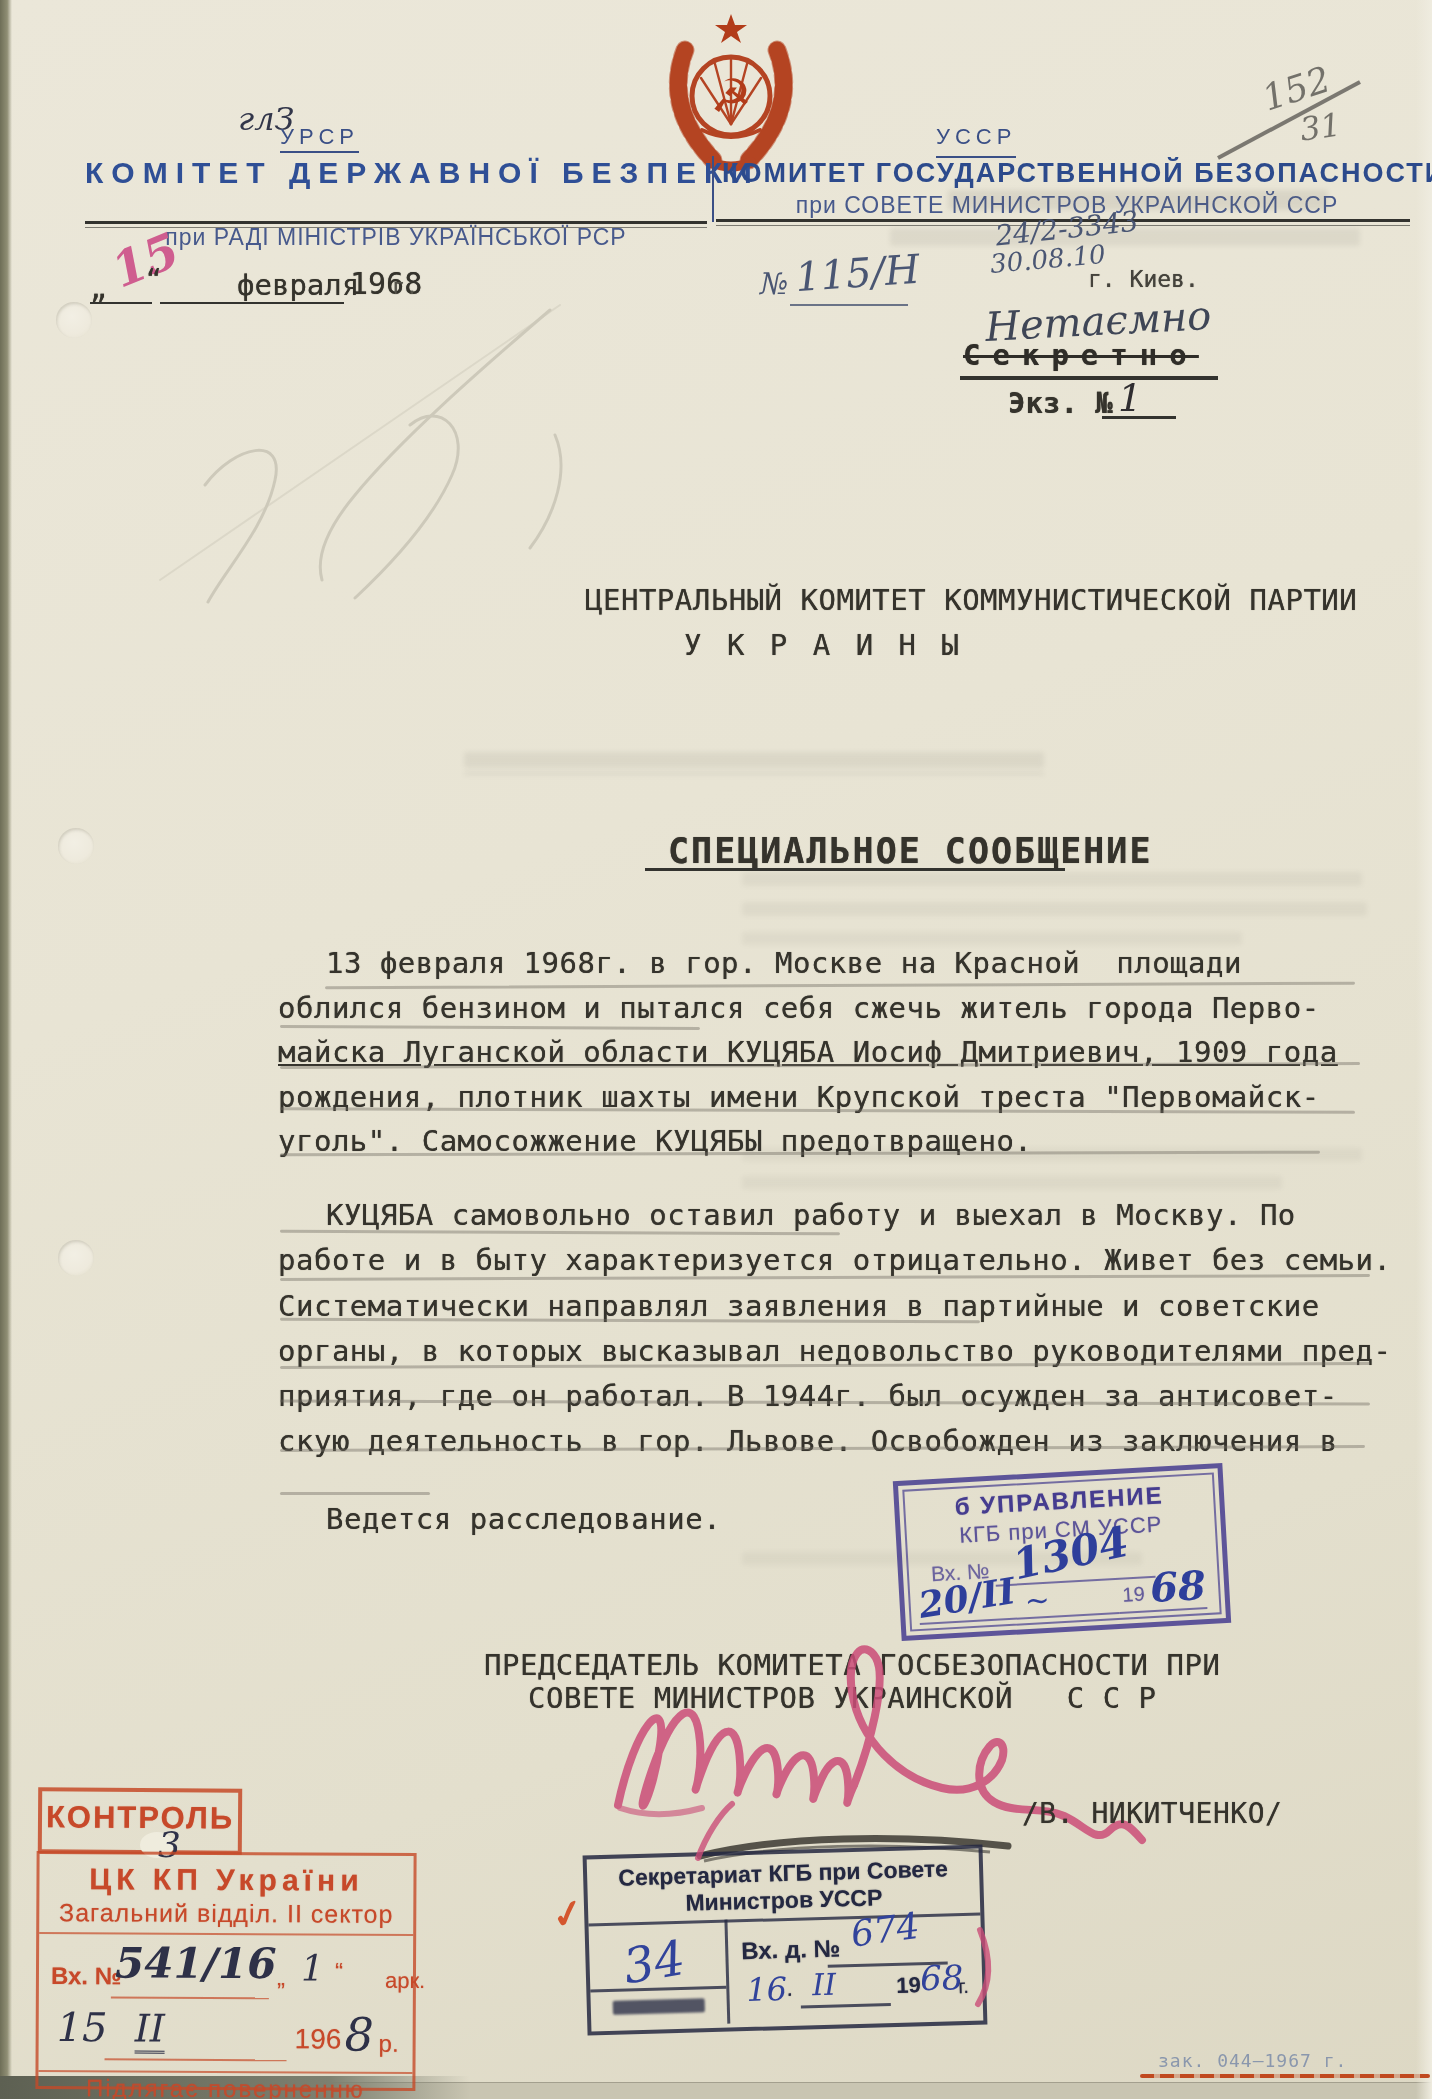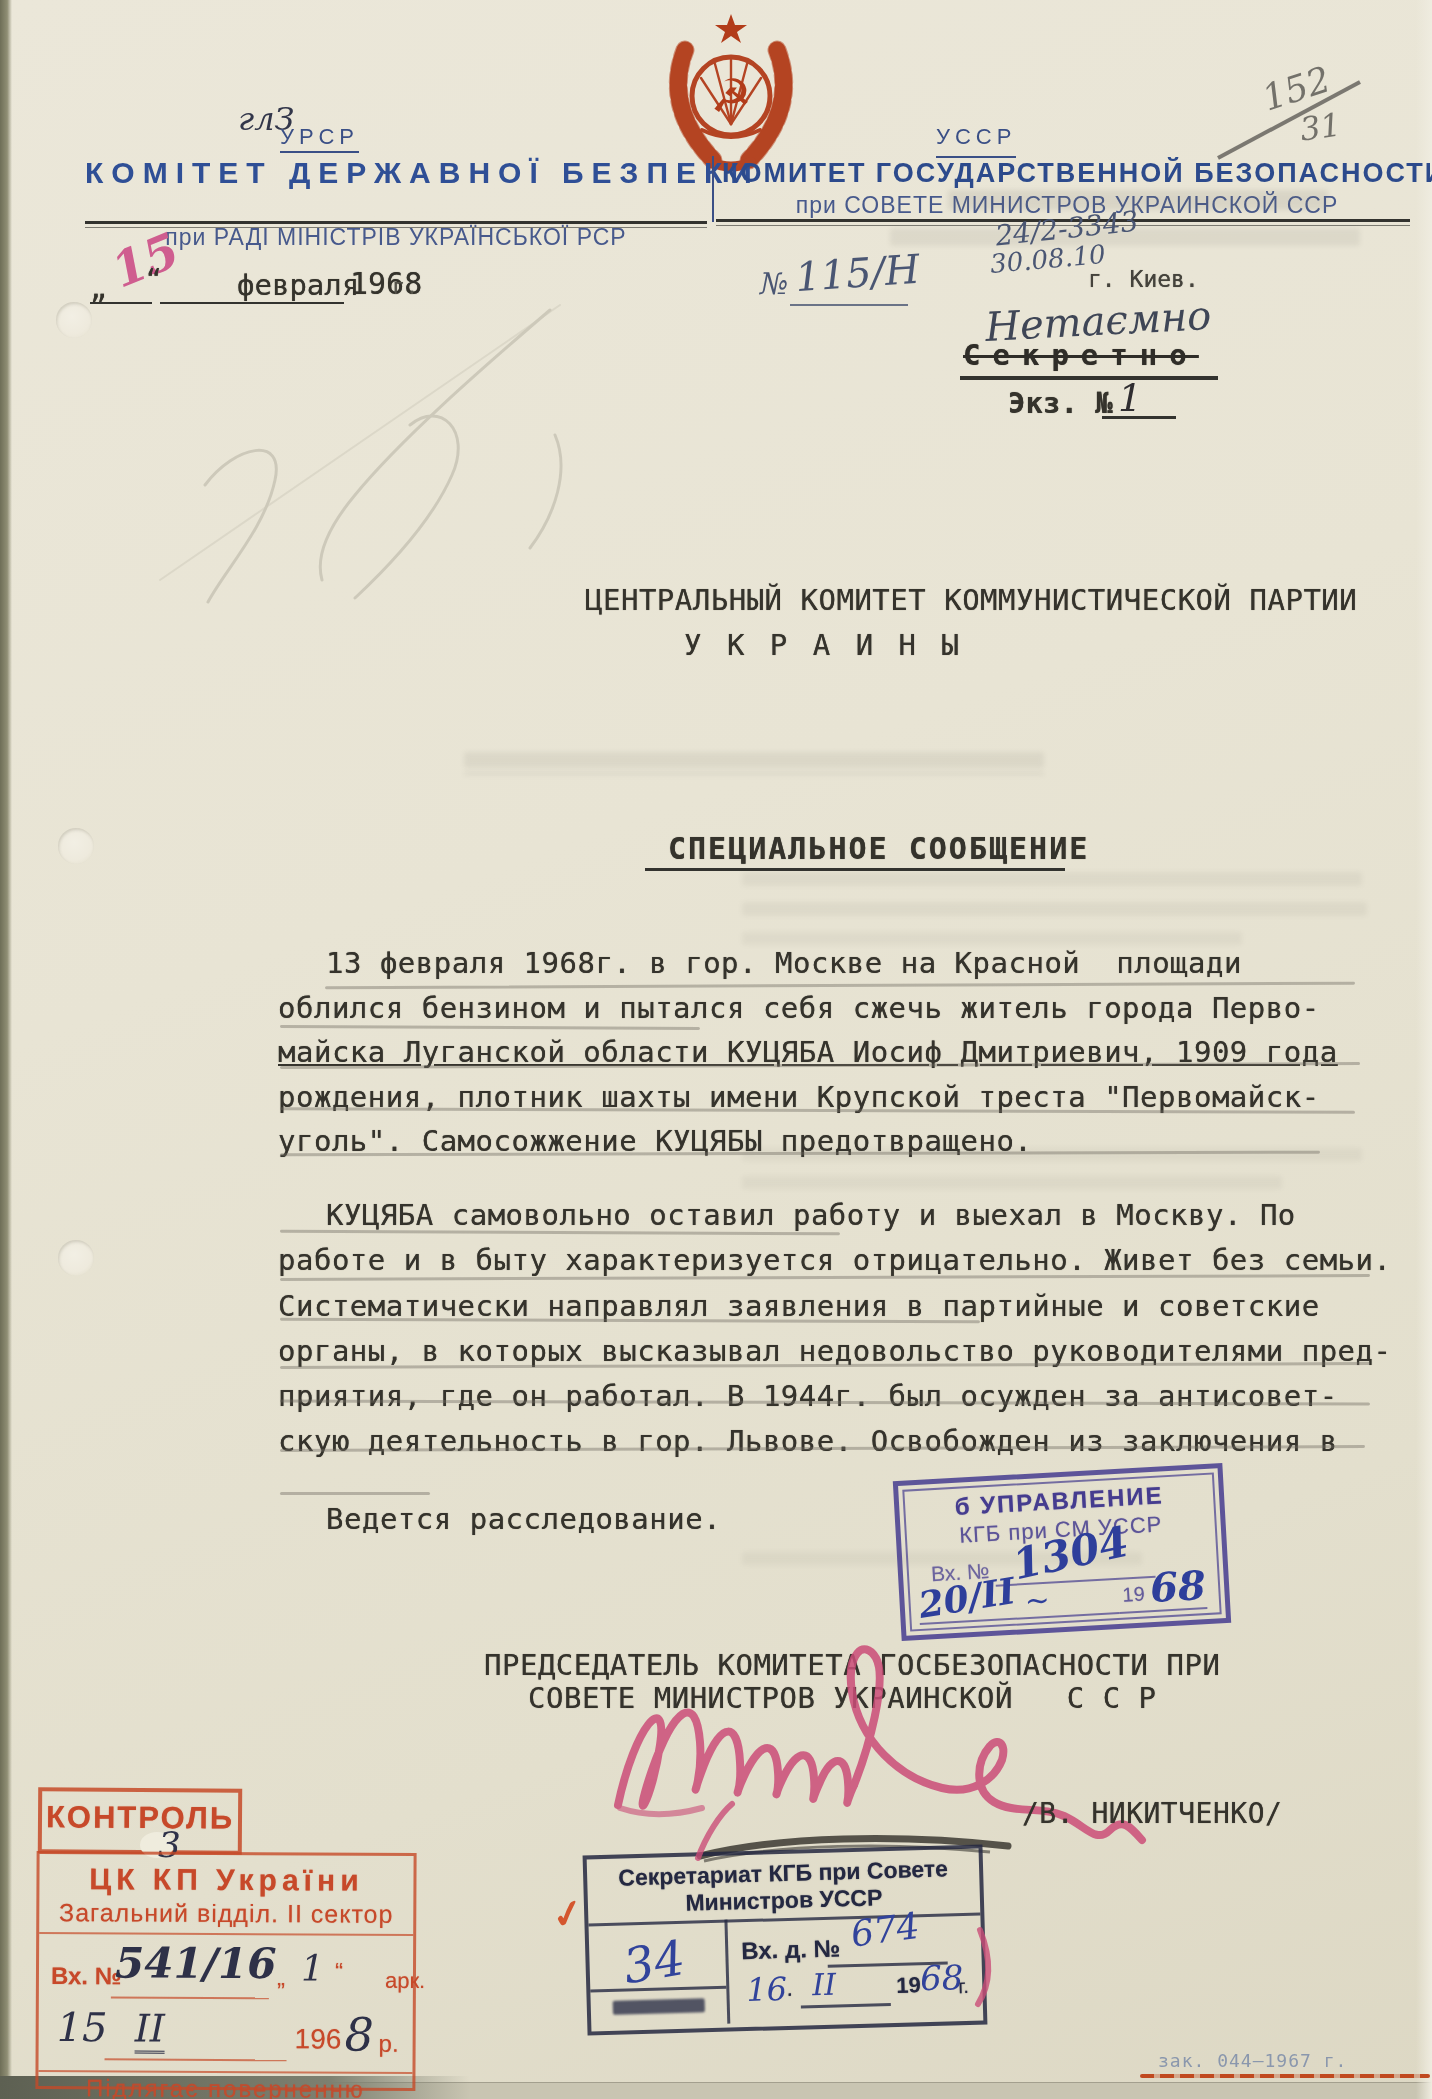--- a/index.html
+++ b/index.html
@@ -122,21 +122,21 @@
   <div class="abs hw" style="left:985px;top:298px;font-size:40px;color:#3f4656;transform:rotate(-3deg);">Нетаємно</div>
   <div class="abs mono typed" style="left:963px;top:338px;font-size:29px;font-weight:bold;letter-spacing:12px;text-decoration:line-through;text-decoration-thickness:3px;color:#2f2d28;">Секретно</div>
   <div class="rule" style="left:960px;top:376px;width:258px;height:4px;"></div>
   <div class="abs mono typed" style="left:1008px;top:386px;font-size:29px;font-weight:bold;">Экз. №</div>
   <div class="abs hw" style="left:1118px;top:376px;font-size:38px;color:#2f2d30;">1</div>
   <div class="rule" style="left:1102px;top:416px;width:74px;height:3px;"></div>
 
   <div class="abs mono typed" style="left:585px;top:583px;font-size:29px;letter-spacing:.5px;white-space:nowrap;">ЦЕНТРАЛЬНЫЙ КОМИТЕТ КОММУНИСТИЧЕСКОЙ ПАРТИИ</div>
   <div class="abs mono typed" style="left:684px;top:628px;font-size:29px;letter-spacing:4px;white-space:nowrap;">У К Р А И Н Ы</div>
 
-  <div class="abs mono typed" style="left:668px;top:831px;font-size:30px;font-weight:bold;letter-spacing:2px;white-space:nowrap;">СПЕЦИАЛЬНОЕ СООБЩЕНИЕ</div>
+  <div class="abs mono typed" style="left:668px;top:831px;font-size:35px;font-weight:bold;letter-spacing:2px;white-space:nowrap;">СПЕЦИАЛЬНОЕ СООБЩЕНИЕ</div>
   <div class="rule" style="left:645px;top:868px;width:420px;height:3px;"></div>
 
   <div class="abs" style="left:278px;top:941px;width:1120px;">
     <div class="mono typed" style="font-size:29px;letter-spacing:.5px;line-height:44.5px;padding-left:48px;white-space:pre;">13 февраля 1968г. в гор. Москве на Красной  площади</div>
     <div class="mono typed" style="font-size:29px;letter-spacing:.5px;line-height:44.5px;white-space:pre;">облился бензином и пытался себя сжечь житель города Перво-</div>
     <div class="mono typed" style="font-size:29px;letter-spacing:.5px;line-height:44.5px;white-space:pre;text-decoration:underline;">майска Луганской области КУЦЯБА Иосиф Дмитриевич, 1909 года</div>
     <div class="mono typed" style="font-size:29px;letter-spacing:.5px;line-height:44.5px;white-space:pre;">рождения, плотник шахты имени Крупской треста "Первомайск-</div>
     <div class="mono typed" style="font-size:29px;letter-spacing:.5px;line-height:44.5px;white-space:pre;">уголь". Самосожжение КУЦЯБЫ предотвращено.</div>
   </div>
 

